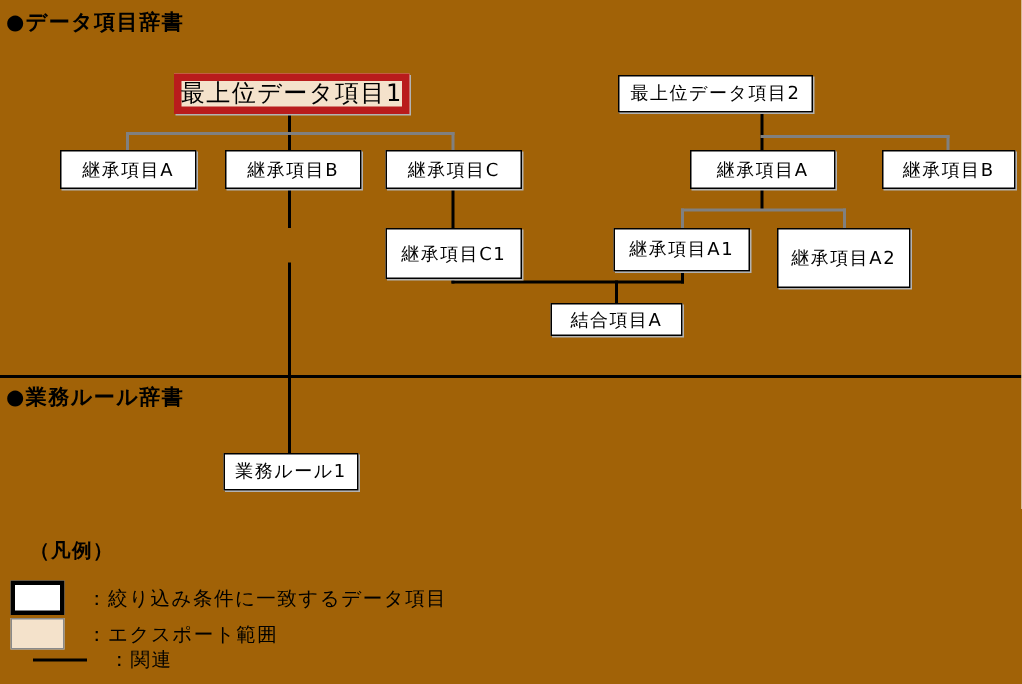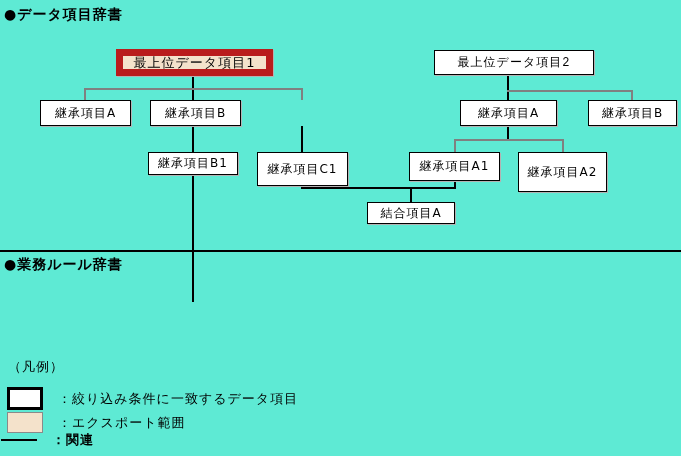--- a/index.html
+++ b/index.html
@@ -1,54 +1,54 @@
 <!DOCTYPE html>
 <html><head>
 <meta charset="utf-8">
 <style>
   html,body{margin:0;padding:0;background:#fff;}
   body{font-family:"DejaVu Sans","Liberation Sans",sans-serif;color:#000;}
-  .canvas{position:relative;width:681px;height:456px;background:#5eead4;overflow:hidden;}
+  .canvas{position:relative;width:681px;height:456px;background:#a16207;overflow:hidden;}
 
   .section-title{position:absolute;font-size:14px;font-weight:bold;white-space:nowrap;letter-spacing:1px;}
   #sec1{left:4px;top:6px;}
   #sec2{left:4px;top:256px;}
 
   .node{position:absolute;display:flex;align-items:center;justify-content:center;
         background:#fff;border:1px solid #000;font-size:12px;white-space:nowrap;
         box-shadow:1px 1px 0 #b3b3b3;letter-spacing:1px;box-sizing:border-box;}
-  .node.highlight{border:7px solid #b91c1c;background:#F4E2CB;font-size:13px;}
+  .node.highlight{border:5px solid #b91c1c;background:#F4E2CB;font-size:16px;}
 
   #n-top1{left:116px;top:49px;width:157px;height:27px;}
   #n-la  {left:40px; top:100px;width:91px;height:26px;}
   #n-lb  {left:150px;top:100px;width:91px;height:26px;}
   #n-lc  {left:257px;top:100px;width:91px;height:26px;}
-  #n-top2{left:434px;top:50px; width:160px;height:25px;font-family:Liberation Mono, monospace;}
+  #n-top2{left:412px;top:50px; width:130px;height:25px;}
   #n-ra  {left:460px;top:100px;width:97px;height:26px;}
   #n-rb  {left:588px;top:100px;width:89px;height:26px;}
   #n-lb1 {left:148px;top:152px;width:90px;height:23px;}
   #n-lc1 {left:257px;top:152px;width:91px;height:34px;}
   #n-ra1 {left:409px;top:152px;width:91px;height:29px;}
   #n-ra2 {left:518px;top:152px;width:89px;height:40px;}
   #n-join{left:367px;top:202px;width:88px;height:22px;}
   #n-rule{left:149px;top:302px;width:90px;height:25px;}
 
   .line{position:absolute;}
   .lv{width:2px;background:#000;}
   .lh{height:2px;background:#000;}
   .gray{background:#808080;}
 
   .divider{position:absolute;left:0;top:250px;width:681px;height:2px;background:#000;}
 
-  .legend-title{position:absolute;left:8px;top:358px;font-size:13px;letter-spacing:1px;}
+  .legend-title{position:absolute;left:20px;top:358px;font-size:13px;letter-spacing:1px;font-weight:bold;}
   .legend-row{position:absolute;display:flex;align-items:center;}
   .legend-text{font-size:13px;white-space:nowrap;letter-spacing:1px;}
   #lg1{left:7px;top:387px;height:23px;}
   #lg2{left:7px;top:412px;height:21px;}
-  #lg3{left:1px;top:431px;height:18px;font-weight:bold;}
+  #lg3{left:22px;top:431px;height:18px;}
   .sw1{width:30px;height:17px;border:3px solid #000;background:#fff;margin-right:15px;}
   .sw2{width:34px;height:19px;border:1px solid #8a8a8a;background:#F4E2CB;margin-right:15px;}
   .sw3{width:36px;height:2px;background:#000;margin-right:15px;}
 </style>
 </head>
 <body>
 
 <div class="canvas">
 
   <span class="section-title" id="sec1">●データ項目辞書</span>
@@ -68,28 +68,29 @@
   <div class="line lh gray" style="left:507px;top:90px;width:126px;"></div>
   <div class="line lv gray" style="left:631px;top:90px;height:10px;"></div>
   <div class="line lv" style="left:507px;top:126px;height:14px;"></div>
   <div class="line lh gray" style="left:454px;top:139px;width:110px;"></div>
   <div class="line lv gray" style="left:454px;top:139px;height:13px;"></div>
   <div class="line lv gray" style="left:562px;top:139px;height:13px;"></div>
 
   <div class="node highlight" id="n-top1">最上位データ項目1</div>
   <div class="node" id="n-la">継承項目A</div>
   <div class="node" id="n-lb">継承項目B</div>
+  <div class="node" id="n-lc">継承項目C</div>
   <div class="node" id="n-top2">最上位データ項目2</div>
   <div class="node" id="n-ra">継承項目A</div>
   <div class="node" id="n-rb">継承項目B</div>
-  <div class="node" id="n-lb1">継承項目B1</div>
   <div class="node" id="n-lc1">継承項目C1</div>
   <div class="node" id="n-ra1">継承項目A1</div>
   <div class="node" id="n-ra2">継承項目A2</div>
   <div class="node" id="n-join">結合項目A</div>
+  <div class="node" id="n-rule">業務ルール1</div>
 
   <div class="divider"></div>
 
   <span class="section-title" id="sec2">●業務ルール辞書</span>
 
   <span class="legend-title">（凡例）</span>
 
   <div class="legend-row" id="lg2">
     <span class="sw2"></span>
     <span class="legend-text">：エクスポート範囲</span>

